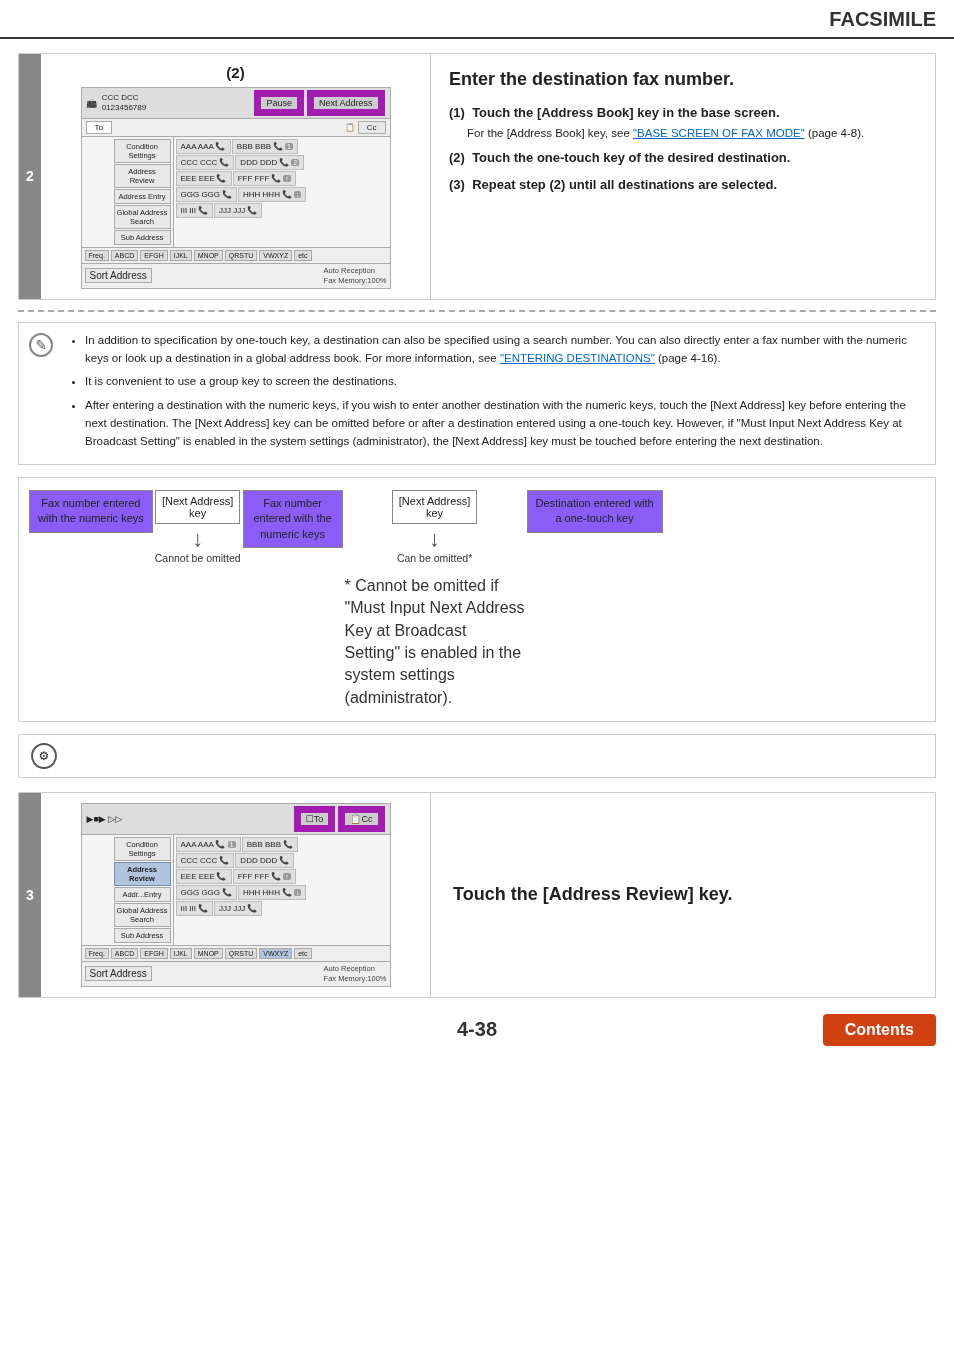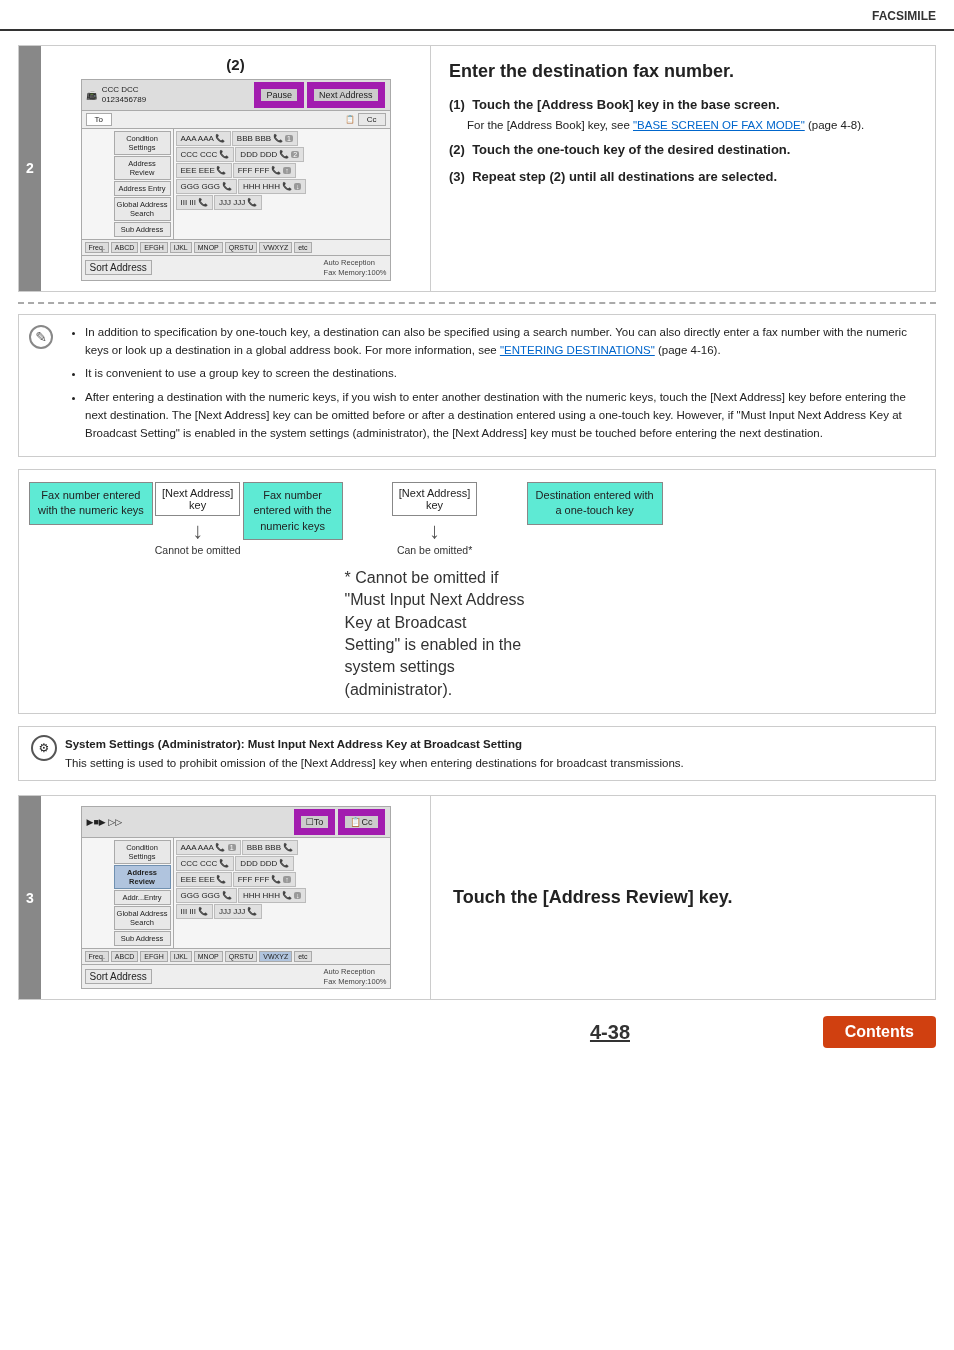--- a/index.html
+++ b/index.html
@@ -14,21 +14,21 @@
     }
 
     
     .header {
       background: #fff;
       border-bottom: 2px solid #333;
       text-align: right;
       padding: 8px 18px 6px 0;
     }
     .header-title {
-      font-size: 12px;
+      font-size: 20px;
       font-weight: bold;
       color: #333;
     }
 
     
     .main {
       padding: 0 18px;
     }
 
     
@@ -157,21 +157,21 @@
       padding: 12px 10px;
       border: 1px solid #ccc;
     }
     .diag-box {
       border: 1px solid #888;
       padding: 5px 8px;
       font-size: 11px;
       text-align: center;
       min-width: 100px;
       line-height: 1.4;
-      background: #5eead4;
+      background: #8b5cf6;
     }
     .diag-arrow-box {
       border: 1px solid #888;
       padding: 4px 6px;
       font-size: 11px;
       text-align: center;
       background: #fff;
       white-space: nowrap;
     }
 
@@ -432,24 +432,20 @@
       <div style="display:flex;flex-direction:column;align-items:center;">
         <div class="diag-box">
           Destination entered with<br>a one-touch key
         </div>
       </div>
     </div>
   </div>
 
   <div class="sys-note">
     <div class="sys-icon">⚙</div>
-    <div class="sys-content">
-      <div class="sys-title">System Settings (Administrator): Must Input Next Address Key at Broadcast Setting</div>
-      <div>This setting is used to prohibit omission of the [Next Address] key when entering destinations for broadcast transmissions.</div>
-    </div>
   </div>
 
   <div style="display:flex;flex-direction:row;border:1px solid #ccc;margin-top:14px;">
 
     <div class="left-num-bar">
       <span>3</span>
     </div>
 
     <div style="width:390px;padding:10px;border-right:1px solid #ccc;">
 
@@ -550,17 +546,17 @@
 
     <div style="flex:1;padding:24px 18px 24px 22px;display:flex;align-items:center;">
       <div style="font-size:18px;font-weight:bold;line-height:1.3;">Touch the [Address Review] key.</div>
     </div>
   </div>
 
 </div>
 
 <div style="display:flex;align-items:center;justify-content:space-between;padding:16px 18px 10px 18px;">
   <div style="flex:1;"></div>
-  <div style="font-size:20px;font-weight:bold;color:#333;flex:1;text-align:right;text-decoration:underline;">4-38</div>
+  <div style="font-size:20px;font-weight:bold;color:#333;flex:1;text-align:center;">4-38</div>
   <div style="flex:1;display:flex;justify-content:flex-end;">
     <div style="background:#d04010;color:#fff;font-size:16px;font-weight:bold;padding:7px 22px;border-radius:4px;cursor:pointer;">Contents</div>
   </div>
 </div>
 
 </body></html>

